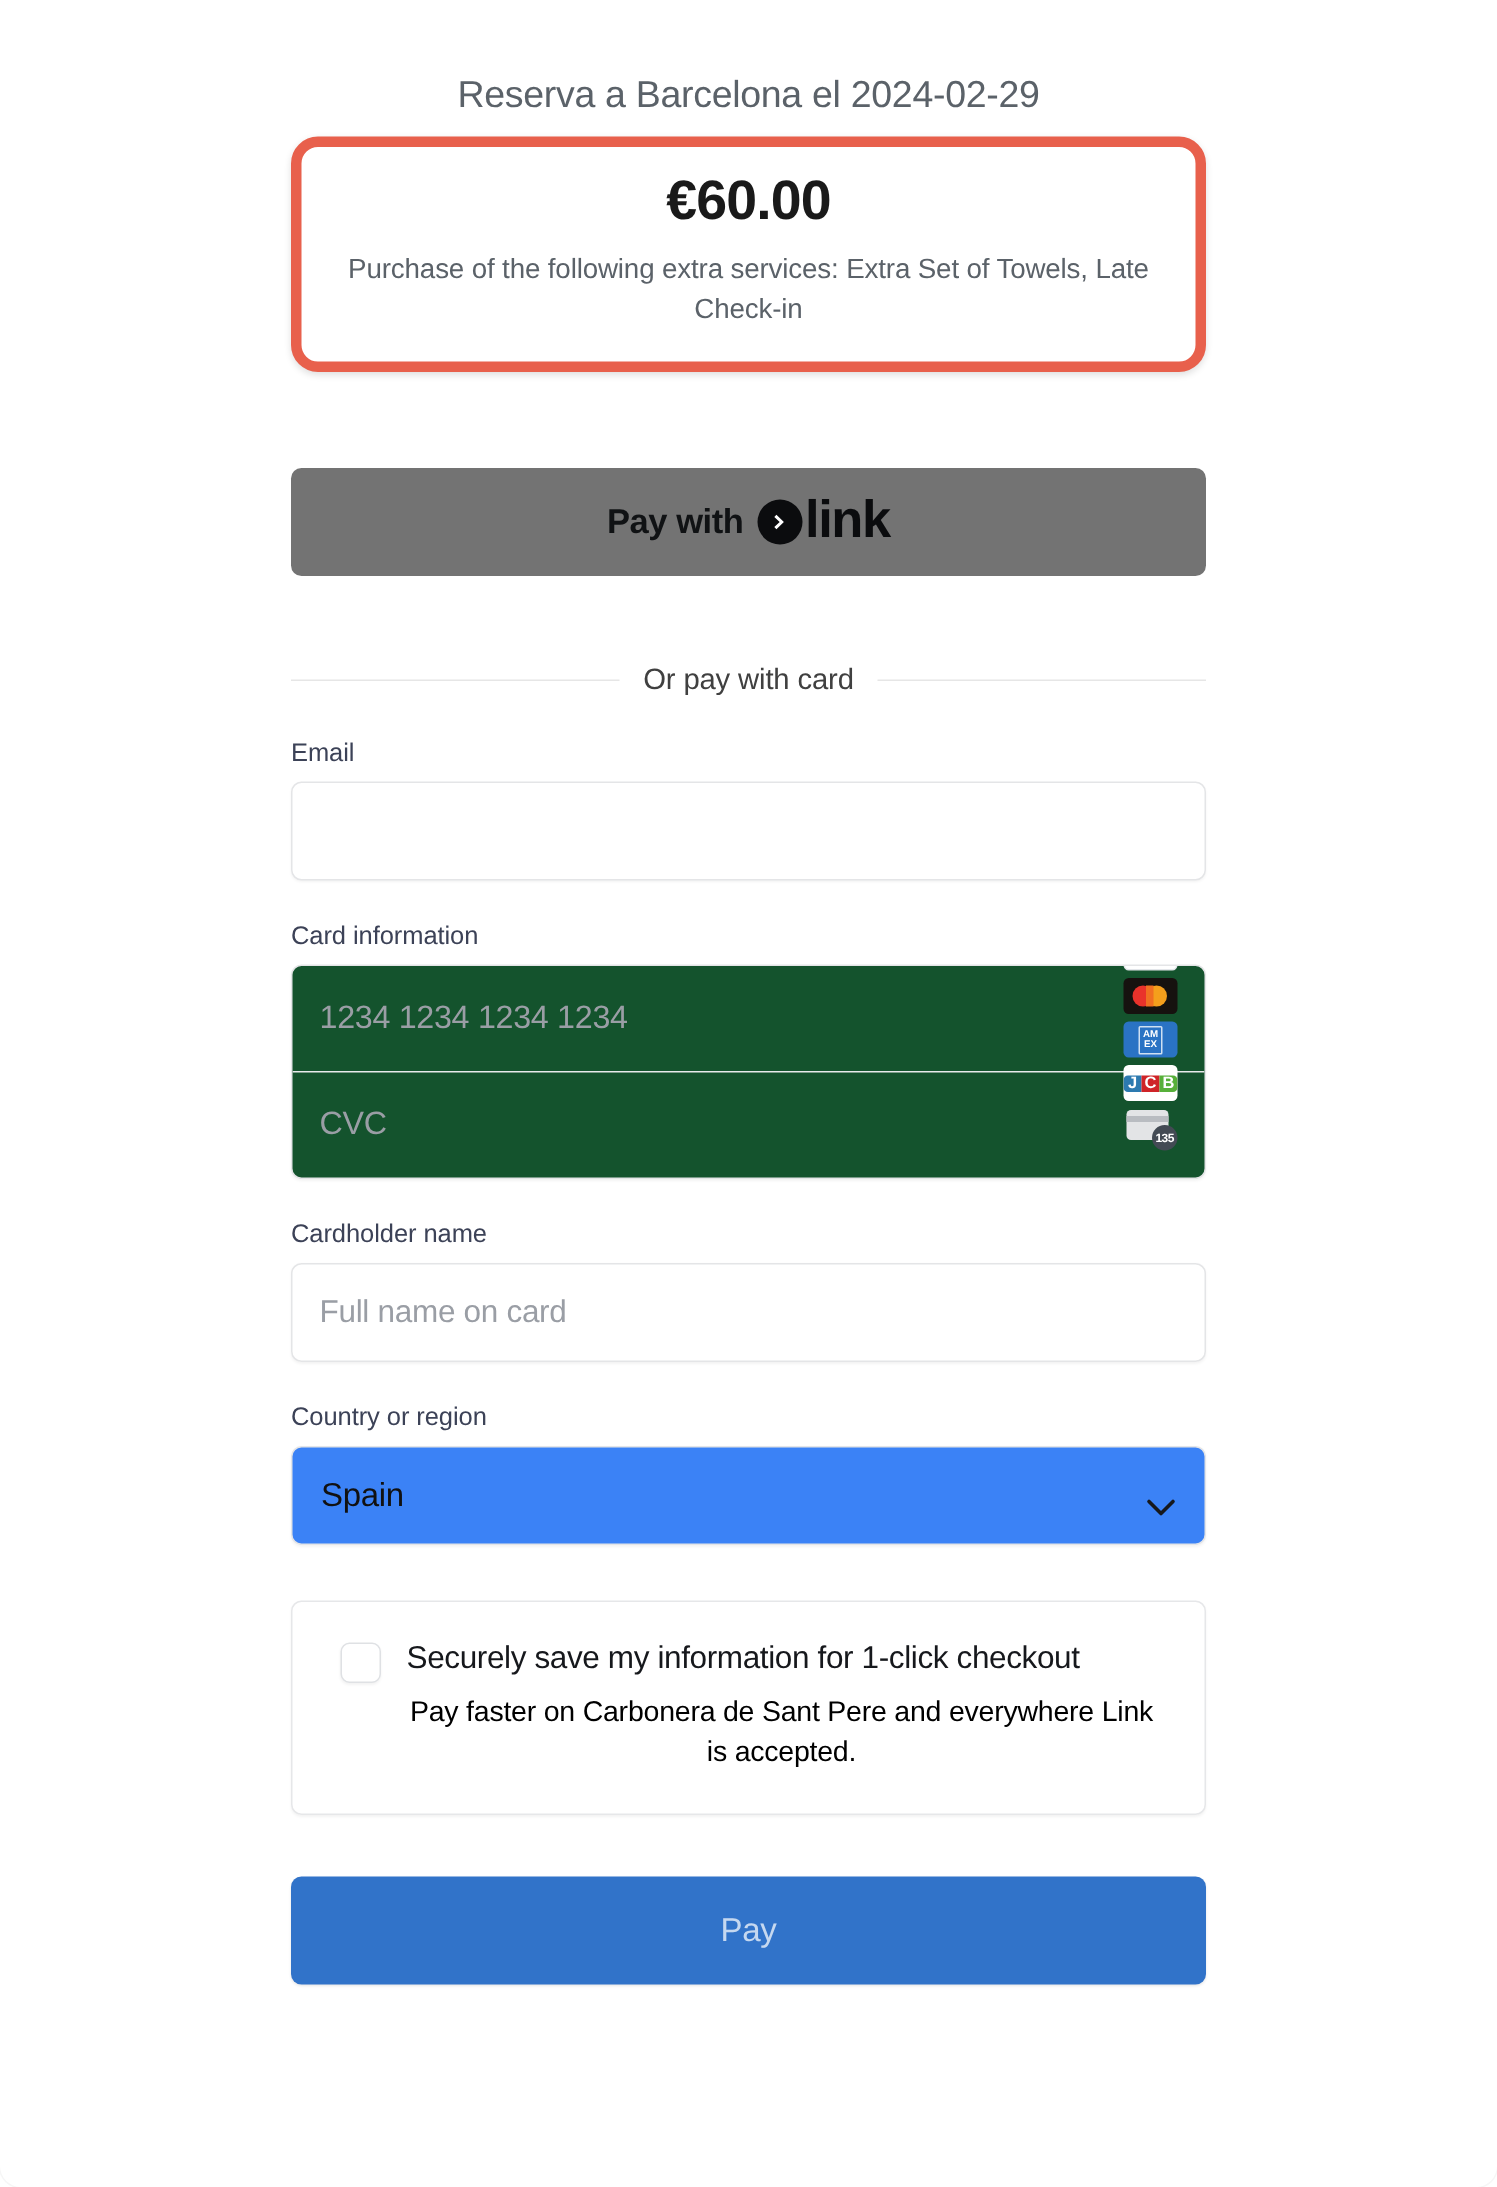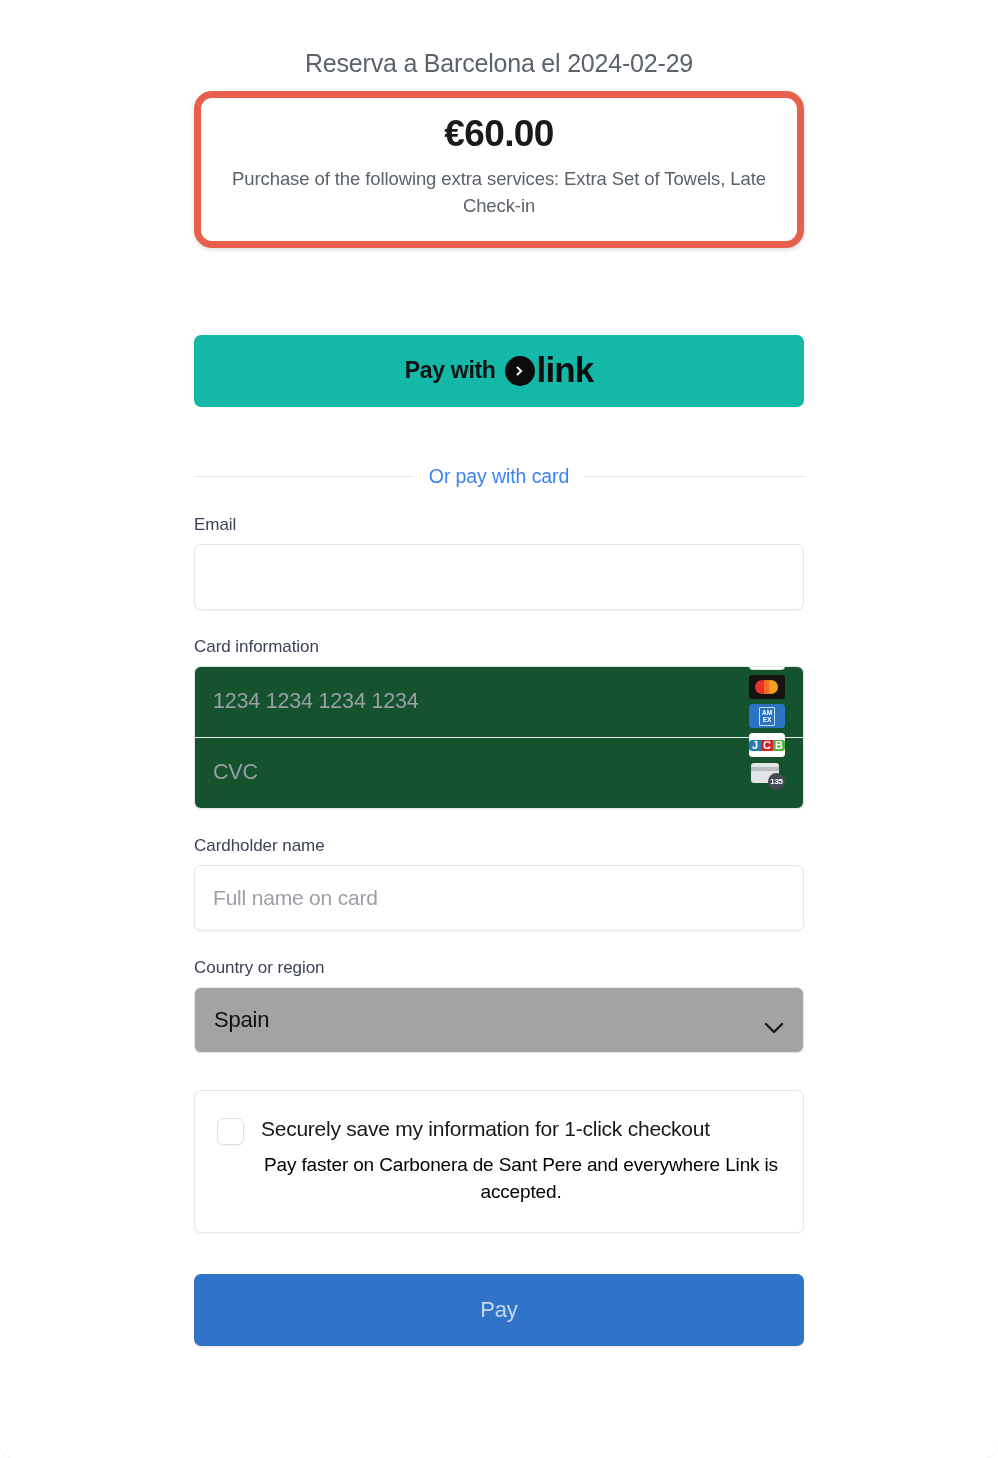--- a/index.html
+++ b/index.html
@@ -59,24 +59,24 @@
     margin-top: 10px;
     text-align: center;
     font-size: 18.5px;
     color: #5b6269;
     line-height: 1.42;
     letter-spacing: -0.1px;
   }
 
   
   .link-button {
-    margin-top: 87px;
+    margin-top: 64px;
     width: 610px;
     height: 72px;
-    background: #14b8a6;
+    background: #737373;
     border: none;
     border-radius: 7px;
     display: flex;
     align-items: center;
     justify-content: center;
     gap: 9px;
     cursor: pointer;
     padding: 0;
   }
   .link-button .pw-text {
@@ -115,21 +115,21 @@
     align-items: center;
     gap: 16px;
   }
   .divider .rule {
     flex: 1 1 auto;
     height: 1px;
     background: #e6e6e6;
   }
   .divider .dlabel {
     font-size: 19.5px;
-    color: #3b82f6;
+    color: #404040;
     letter-spacing: -0.1px;
     white-space: nowrap;
   }
 
   
   .field-group { margin-top: 27px; }
   .field-label {
     font-size: 17px;
     color: #3c4257;
     margin-bottom: 9px;
@@ -240,41 +240,41 @@
     font-size: 8px; font-weight: 700; display: flex;
     align-items: center; justify-content: center; letter-spacing: -0.3px;
   }
 
   
   .select-box {
     width: 100%;
     height: 66px;
     border: 1px solid #e4e5e7;
     border-radius: 7px;
-    background: #a3a3a3;
+    background: #3b82f6;
     box-shadow: 0 1px 2px rgba(0,0,0,0.05);
     display: flex;
     align-items: center;
     justify-content: space-between;
     padding: 0 19px;
     font-size: 22px;
     color: #111111;
     cursor: pointer;
     letter-spacing: -0.2px;
   }
   .chev { width: 20px; height: 12px; }
 
   
   .save-card {
     margin-top: 37px;
     border: 1px solid #e6e7e9;
     border-radius: 7px;
     background: #ffffff;
     box-shadow: 0 1px 2px rgba(0,0,0,0.05);
-    padding: 23px 22px 26px;
+    padding: 23px 32px 26px;
     display: flex;
     gap: 17px;
   }
   .checkbox {
     flex: 0 0 auto;
     width: 27px; height: 27px;
     border: 1px solid #dfe1e4;
     border-radius: 6px;
     background: #ffffff;
     box-shadow: 0 1px 2px rgba(0,0,0,0.05);

